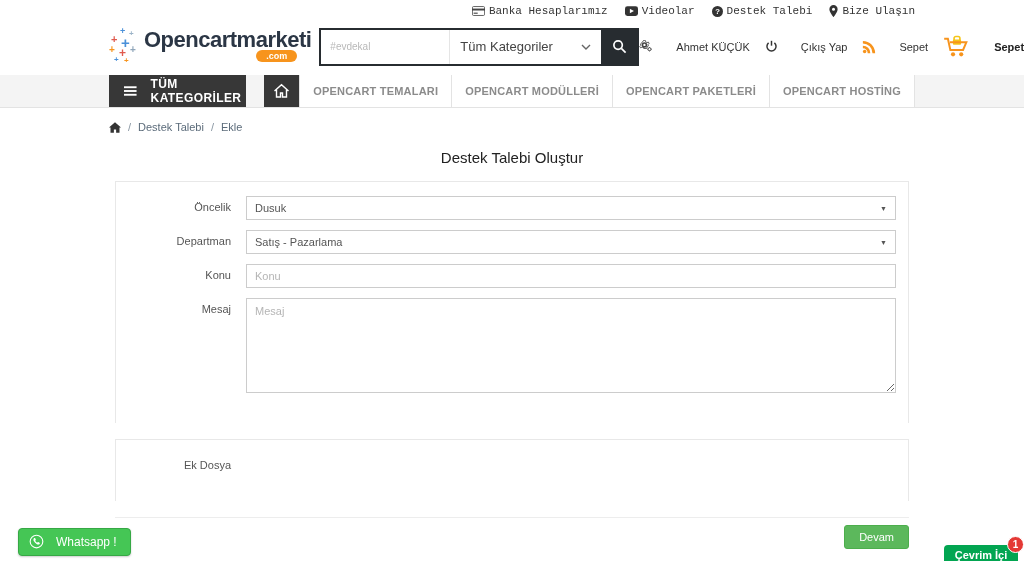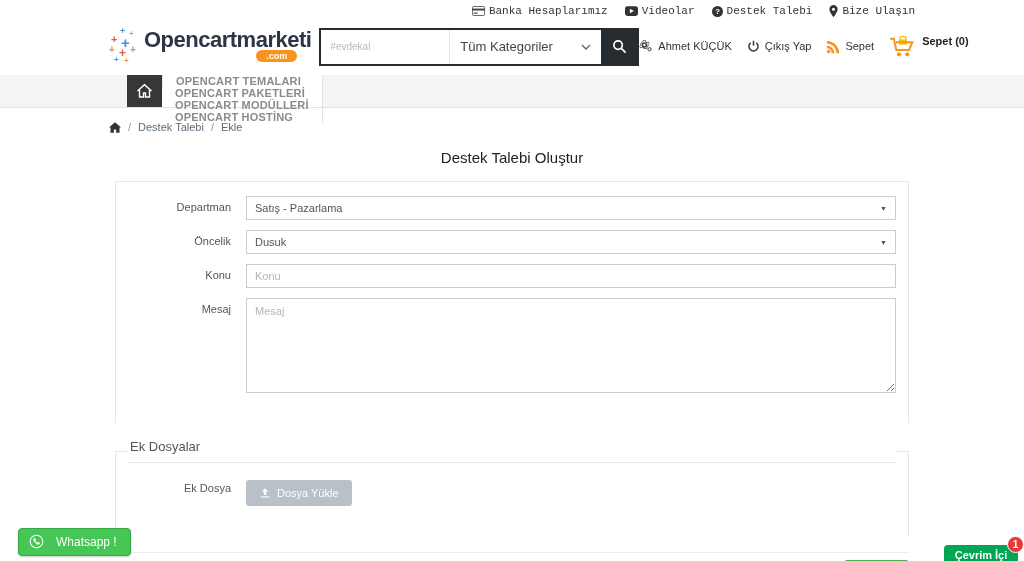--- a/index.html
+++ b/index.html
@@ -35,30 +35,30 @@
     font-size:9px; font-weight:bold; padding:1px 10px; border-radius:8px; }
 
   .searchbar { display:flex; align-items:stretch; border:2px solid #272c30; height:38px; margin-left:8px; }
   .search-input { width:128px; border:none; outline:none; font-size:10px; padding:0 9px; color:#333; }
   .search-input::placeholder { color:#b9b9b9; }
   .search-select { width:152px; border-left:1px solid #e5e5e5; display:flex; align-items:center;
     justify-content:space-between; padding:0 10px; font-size:13px; color:#444; cursor:pointer; background:#fff; }
   .search-btn { width:36px; background:#272c30; border:none; display:flex; align-items:center; justify-content:center; cursor:pointer; }
 
   .account { margin-left:auto; display:flex; align-items:center; gap:15px; }
-  .acclink { display:inline-flex; align-items:flex-start; gap:5px; font-size:11px; color:#333; cursor:pointer; white-space:nowrap; }
+  .acclink { display:inline-flex; align-items:center; gap:23px; font-size:11px; color:#333; cursor:pointer; white-space:nowrap; }
   .acclink.cart b { font-size:11px; color:#222; }
 
   
   .nav { height:33px; background:#f4f4f4; border-bottom:1px solid #e3e3e3; }
   .nav .container { display:flex; align-items:stretch; height:100%; }
   .catbtn { width:190px; background:#373737; color:#fff; display:flex; align-items:center; gap:14px;
     padding-left:15px; font-size:12px; font-weight:bold; letter-spacing:.4px; cursor:pointer; }
   .homebox { width:35px; background:#373737; margin-left:18px; display:flex; align-items:center; justify-content:center; cursor:pointer; flex:none; }
-  .navitems { display:flex; align-items:stretch; background:#fff;flex-direction:column; }
+  .navitems { display:flex; align-items:stretch; background:#fff; }
   .navitem { display:flex; align-items:center; padding:0 13px; font-size:11px; font-weight:bold;
     color:#8b8b8b; border-right:1px solid #e3e3e3; cursor:pointer; letter-spacing:.2px; white-space:nowrap; }
   .navitem:first-child { border-left:1px solid #e3e3e3; }
 
   
   .breadcrumb { padding:13px 0 6px; font-size:11px; color:#5b6b7a; display:flex; align-items:center; gap:7px; }
   .breadcrumb .sep { color:#8a97a3; }
   .crumb { cursor:pointer; color:#5b6b7a; }
 
   
@@ -213,29 +213,37 @@
             <circle cx="15.6" cy="16.3" r="1.8" fill="#f7941d"></circle>
           </svg>
         <b>Sepet (0)</b>
       </span>
     </div>
   </div>
 </div>
 
 <div class="nav">
   <div class="container">
+    <div class="catbtn">
+      <svg width="16" height="12" viewBox="0 0 16 12">
+          <rect width="16" height="2.4" fill="#fff"></rect>
+          <rect y="4.8" width="16" height="2.4" fill="#fff"></rect>
+          <rect y="9.6" width="16" height="2.4" fill="#fff"></rect>
+        </svg>
+      <span>TÜM KATEGORİLER</span>
+    </div>
     <div class="homebox">
       <svg width="17" height="16" viewBox="0 0 17 16">
           <path d="M1.5 8L8.5 1.8 15.5 8M3.5 6.8V14h4v-4h2v4h4V6.8" fill="none" stroke="#fff" stroke-width="1.4"></path>
         </svg>
     </div>
     <div class="navitems">
       <span class="navitem">OPENCART TEMALARI</span>
+      <span class="navitem">OPENCART MODÜLLERİ</span>
       <span class="navitem">OPENCART PAKETLERİ</span>
-      <span class="navitem">OPENCART MODÜLLERİ</span>
       <span class="navitem">OPENCART HOSTİNG</span>
     </div>
   </div>
 </div>
 
 <div class="container">
   <div class="breadcrumb">
     <svg width="12" height="11" viewBox="0 0 16 14">
         <path d="M8 0L0 7h2v7h4.5V9.5h3V14H14V7h2z" fill="#333"></path>
       </svg>
@@ -243,59 +251,49 @@
     <span class="crumb">Destek Talebi</span>
     <span class="sep">/</span>
     <span class="crumb">Ekle</span>
   </div>
 
   <h1 class="page-title">Destek Talebi Oluştur</h1>
 
   <fieldset>
 
     <div class="form-row">
+      <label class="form-label">Öncelik</label>
+      <div class="ctrl fake-select">
+        <span>Dusuk</span>
+        <span class="chev">▼</span>
+      </div>
+    </div>
+
+    <div class="form-row">
       <label class="form-label">Departman</label>
       <div class="ctrl fake-select">
         <span>Satış - Pazarlama</span>
         <span class="chev">▼</span>
       </div>
     </div>
 
     <div class="form-row">
-      <label class="form-label">Öncelik</label>
-      <div class="ctrl fake-select">
-        <span>Dusuk</span>
-        <span class="chev">▼</span>
-      </div>
-    </div>
-
-    <div class="form-row">
       <label class="form-label">Konu</label>
       <input class="ctrl" placeholder="Konu" style="">
     </div>
 
     <div class="form-row">
       <label class="form-label">Mesaj</label>
       <textarea class="ctrl" placeholder="Mesaj" style=""></textarea>
     </div>
   </fieldset>
 
   <fieldset>
-    <legend>Ek Dosyalar</legend>
     <div class="form-row">
       <label class="form-label">Ek Dosya</label>
-      <div>
-        <button class="upload-btn">
-          <svg width="12" height="12" viewBox="0 0 16 16">
-              <path d="M8 1.5l4.3 4.5H9.7v4.5H6.3V6H3.7z" fill="#fff"></path>
-              <path d="M2 12.5h12V14H2z" fill="#fff"></path>
-            </svg>
-          <span>Dosya Yükle</span>
-        </button>
-      </div>
     </div>
   </fieldset>
 
   <div class="actions">
     <button class="devam-btn">Devam</button>
   </div>
 </div>
 
 <div class="whatsapp-btn">
   <svg width="15" height="15" viewBox="0 0 18 18">

